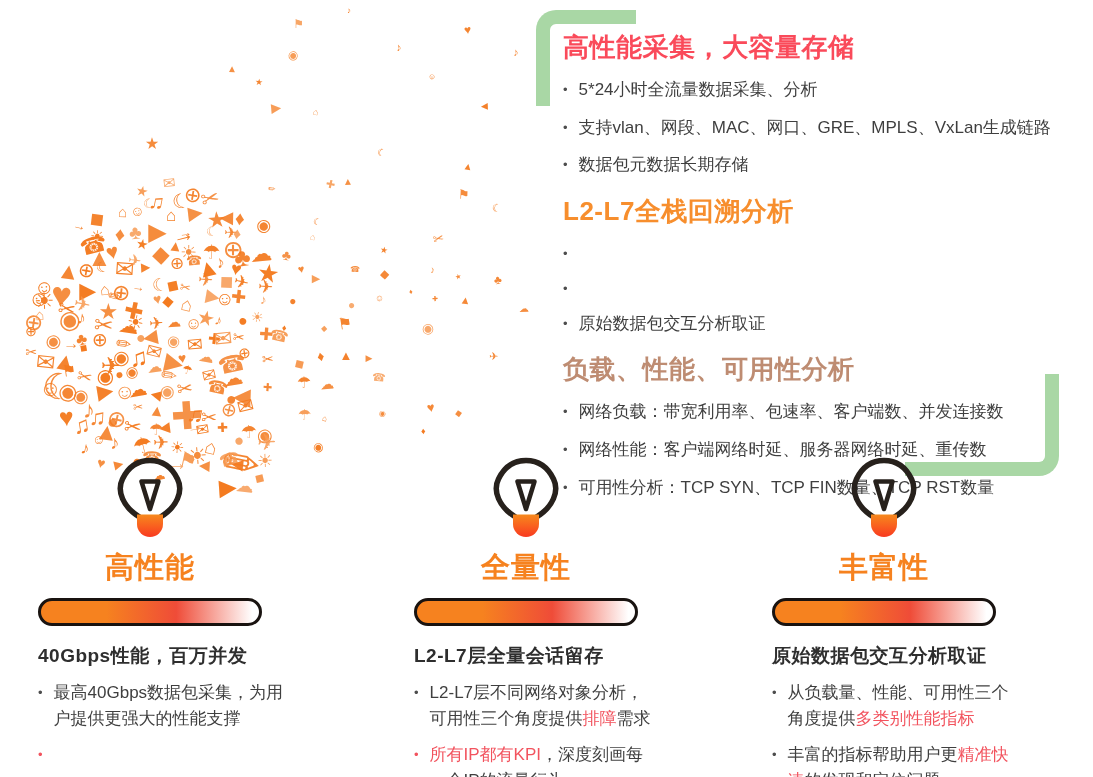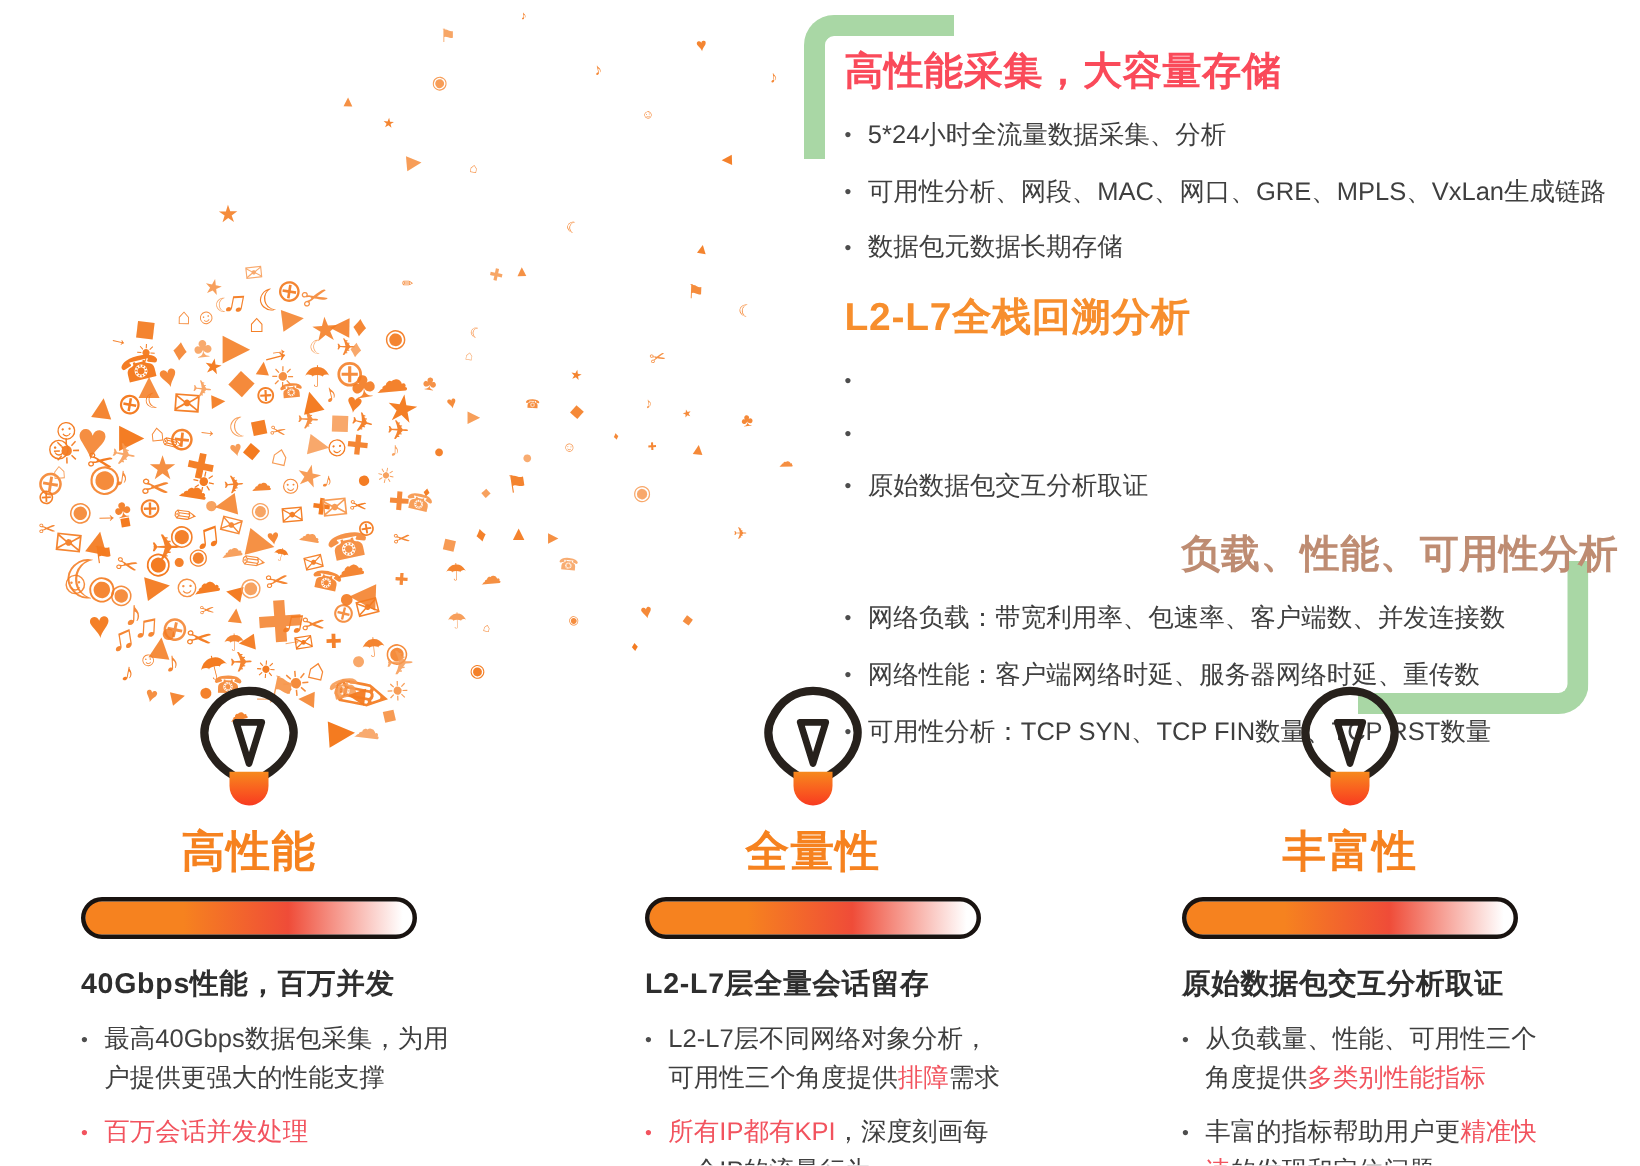--- a/index.html
+++ b/index.html
@@ -25,21 +25,21 @@
   
   .sections{position:absolute;left:563px;top:28px;width:516px;z-index:2;}
   .section-title{font-size:26px;font-weight:bold;letter-spacing:.5px;margin:16px 0 3px;}
   .sections .section-title:first-child{margin-top:2px;}
   ul.bullets{list-style:none;margin:0;padding:0;}
   .bullets li{display:flex;gap:11px;font-size:17px;color:var(--text-dark);margin:13px 0;line-height:1.45;}
   .bullets .dot{color:#4D4D4D;font-size:13px;padding-top:3px;flex:0 0 auto;}
   .bullets .dot.red-dot{color:var(--accent-red);}
   .red{color:var(--accent-red);}
   
-  .features{position:absolute;left:16px;top:0;width:1014px;height:777px;z-index:2;}
+  .features{position:absolute;left:0;top:0;width:1014px;height:777px;z-index:2;}
   .feature-col{position:absolute;top:456px;width:246px;}
   .feature-col:nth-child(1){left:38px;}
   .feature-col:nth-child(2){left:414px;}
   .feature-col:nth-child(3){left:772px;}
   .bulb-wrap{margin-right:22px;text-align:center;height:90px;}
   .feature-title{margin:2px 22px 10px 0;text-align:center;color:var(--orange);font-size:29px;font-weight:bold;letter-spacing:1px;}
   .gradient-bar{
     height:22px;margin-right:22px;border:3px solid #191310;border-radius:999px;
     background:linear-gradient(90deg,var(--bar-start) 0%,var(--bar-start) 30%,var(--bar-mid) 62%,var(--bar-end) 97%);
   }
@@ -304,41 +304,41 @@
   <div class="bracket-bottom"></div>
   <section id="sections" class="sections">
       <div class="section-title" style="color: rgb(250, 74, 90);">高性能采集，大容量存储</div>
       <ul class="bullets">
         <li>
           <span class="dot">•</span>
           <span>5*24小时全流量数据采集、分析</span>
         </li>
         <li>
           <span class="dot">•</span>
-          <span>可用性分析、网段、MAC、网口、GRE、MPLS、VxLan生成链路</span>
+          <span>支持vlan、网段、MAC、网口、GRE、MPLS、VxLan生成链路</span>
         </li>
         <li>
           <span class="dot">•</span>
           <span>数据包元数据长期存储</span>
         </li>
       </ul>
       <div class="section-title" style="color: rgb(247, 142, 45);">L2-L7全栈回溯分析</div>
       <ul class="bullets">
         <li>
           <span class="dot">•</span>
         </li>
         <li>
           <span class="dot">•</span>
         </li>
         <li>
           <span class="dot">•</span>
           <span>原始数据包交互分析取证</span>
         </li>
       </ul>
-      <div class="section-title" style="color: rgb(190, 140, 114); text-align: right;">负载、性能、可用性分析</div>
+      <div class="section-title" style="color: rgb(190, 140, 114);">负载、性能、可用性分析</div>
       <ul class="bullets">
         <li>
           <span class="dot">•</span>
           <span>网络负载：带宽利用率、包速率、客户端数、并发连接数</span>
         </li>
         <li>
           <span class="dot">•</span>
           <span>网络性能：客户端网络时延、服务器网络时延、重传数</span>
         </li>
         <li>
@@ -366,21 +366,20 @@
 <div class="feature-title">高性能</div>
         <div class="gradient-bar"></div>
         <div class="feature-subtitle">40Gbps性能，百万并发</div>
         <ul class="bullets feature-bullets">
           <li>
             <span class="dot">•</span>
             <span><span>最高40Gbps数据包采集，为用户提供更强大的性能支撑</span></span>
           </li>
           <li>
             <span class="dot red-dot">•</span>
-            <span><span class="red">百万会话并发处理</span></span>
           </li>
         </ul>
       </div>
       <div class="feature-col">
   <div class="bulb-wrap">
     <svg class="bulb" viewBox="0 0 80 88" width="82" height="88">
       <defs>
         <linearGradient id="bulbGrad" x1="0" y1="0" x2="0" y2="1">
           <stop offset="0" stop-color="#F6891D"></stop>
           <stop offset="0.5" stop-color="#F9611F"></stop>

